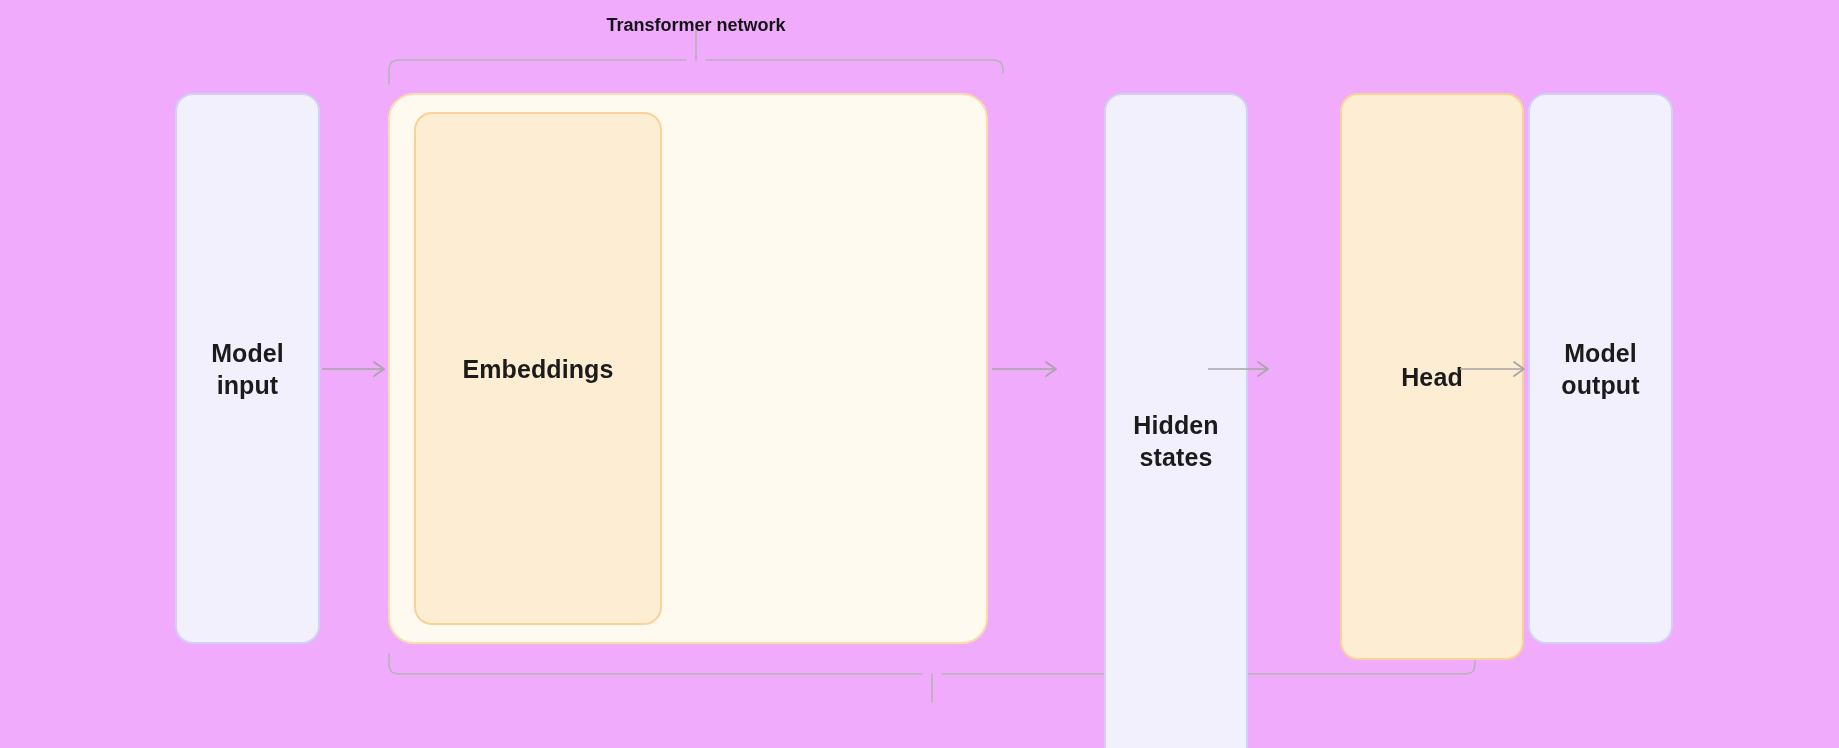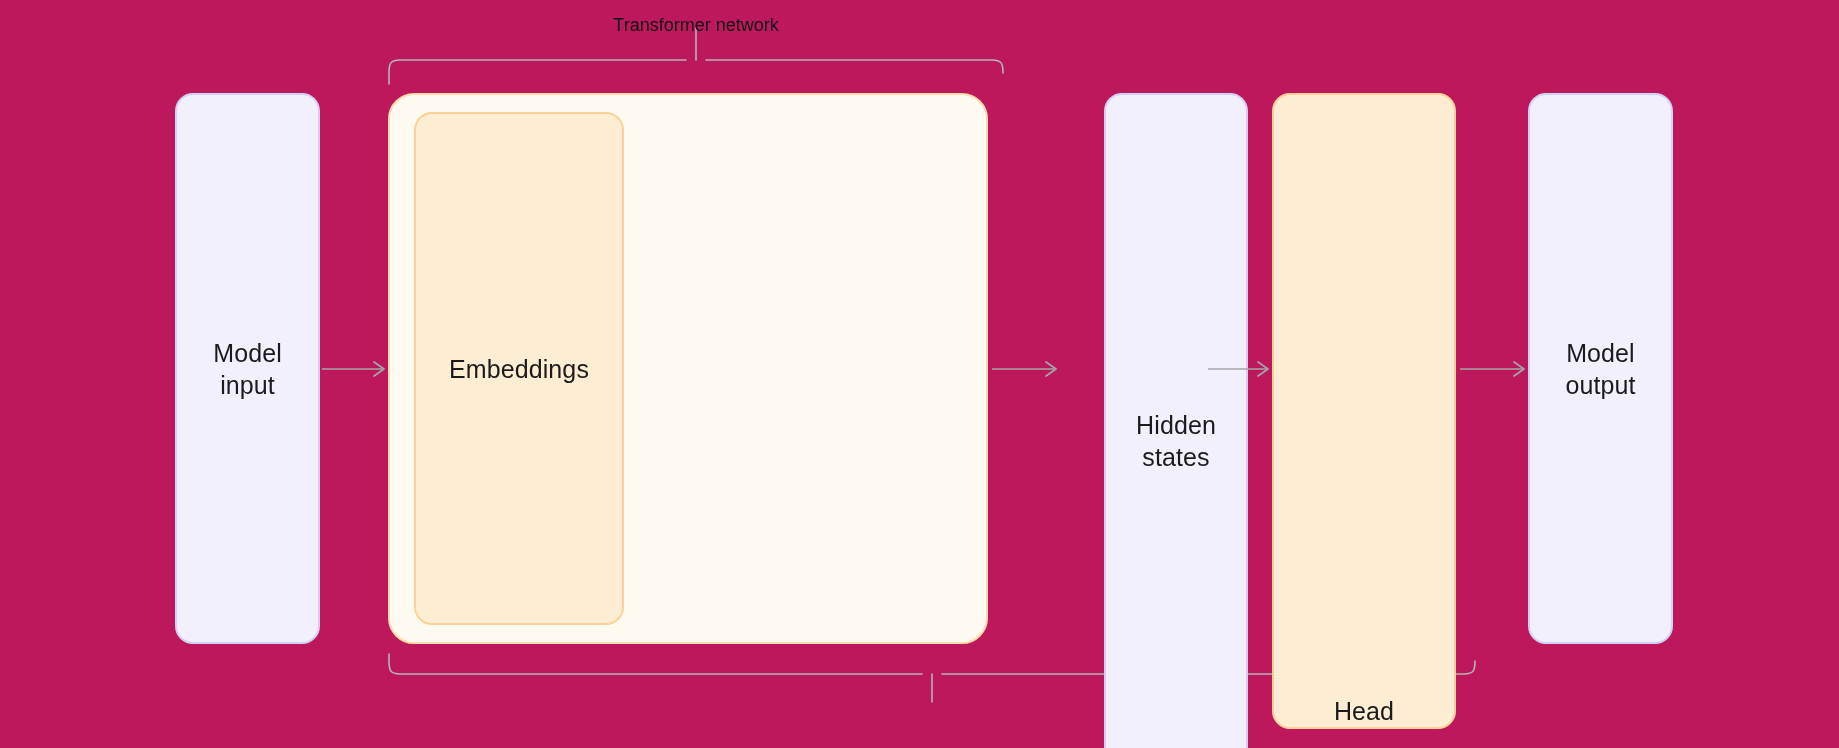--- a/index.html
+++ b/index.html
@@ -11,22 +11,23 @@
   body {
     font-family: "Liberation Sans", "DejaVu Sans", sans-serif;
     color: #1c1c1c;
     -webkit-font-smoothing: antialiased;
   }
 
   #stage {
     position: relative;
     width: 1839px;
     height: 748px;
-    background: #be185d;
+    background: #f0abfc;
     overflow: hidden;
+    font-weight: bold;
   }
 
   
   .node {
     position: absolute;
     box-sizing: border-box;
     border-radius: 18px;
     border: 2px solid transparent;
     display: flex;
     align-items: center;
@@ -104,31 +105,31 @@
   </div>
 
   <div class="node violet" style="left:175px; top:93px; width:145px; height:551px;">
     <span class="node-label">Model
 input</span>
   </div>
 
   <div class="node amber-faint" style="left:388px; top:93px; width:600px; height:551px;">
   </div>
 
-  <div class="node amber" style="left:414px; top:112px; width:210px; height:513px;">
+  <div class="node amber" style="left:414px; top:112px; width:248px; height:513px;">
     <span class="node-label">Embeddings</span>
   </div>
 
 
   <div class="node violet" style="left:1060px; top:93px; width:144px; height:695px;margin-left:44px;">
     <span class="node-label">Hidden
 states</span>
   </div>
 
-  <div class="node amber" style="left:1272px; top:93px; width:184px; height:636px;align-items:flex-end;">
+  <div class="node amber" style="left:1340px; top:93px; width:184px; height:567px;">
     <span class="node-label">Head</span>
   </div>
 
   <div class="node violet" style="left:1528px; top:93px; width:145px; height:551px;">
     <span class="node-label">Model
 output</span>
   </div>
 
   <div class="arrow" style="left:322px; top:358px; width:66px;">
     <svg width="66" height="22" viewBox="0 0 66 22" fill="none" xmlns="http://www.w3.org/2000/svg" aria-hidden="true">

